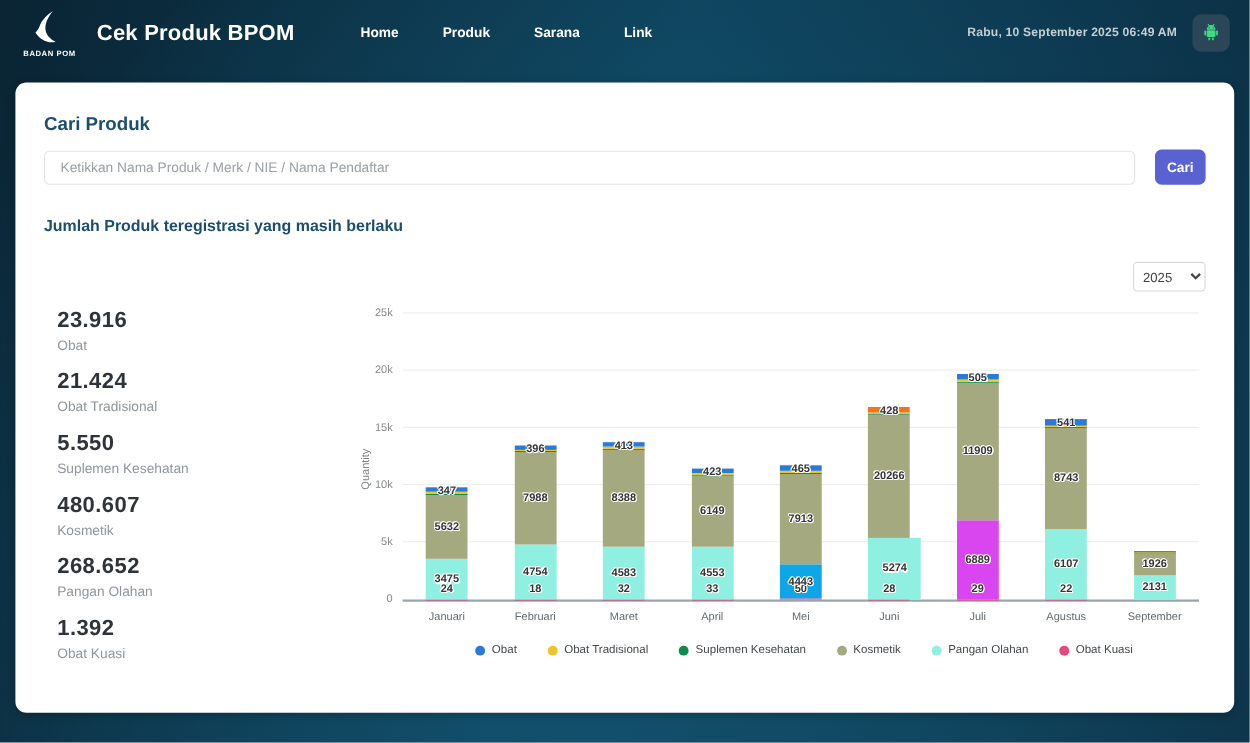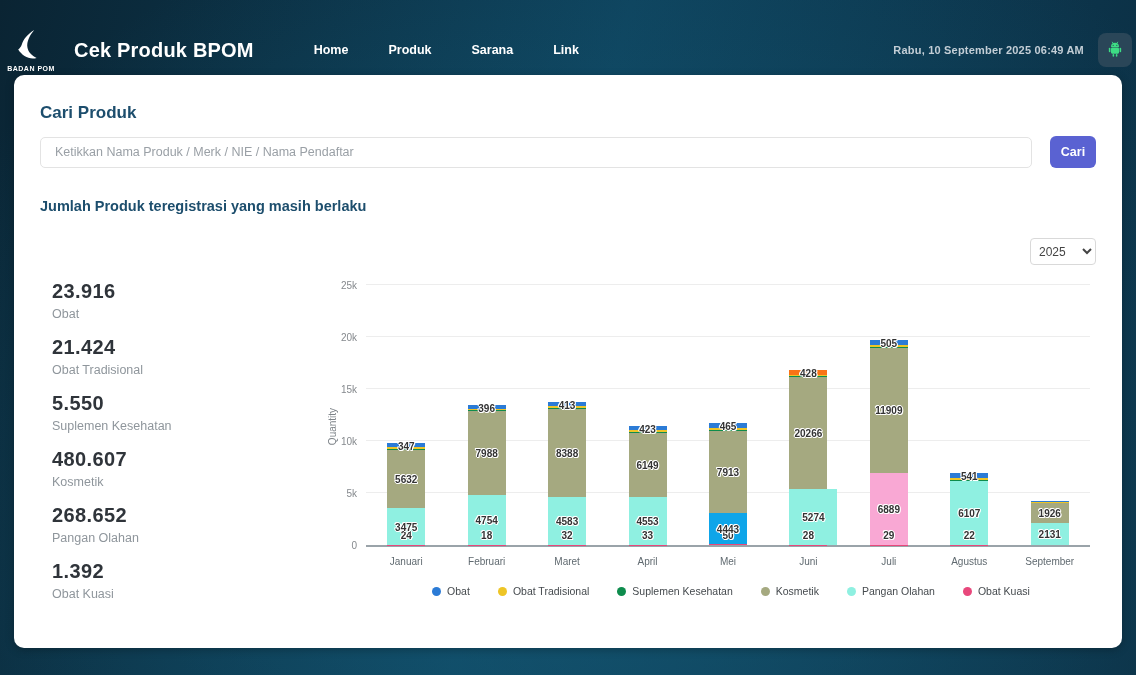--- a/index.html
+++ b/index.html
@@ -6,21 +6,21 @@
   html,body { width:1136px; height:675px; overflow:hidden; }
   body {
     font-family: "Liberation Sans", sans-serif;
     background:
       radial-gradient(95% 130% at 55% 75%, rgba(22,98,128,.60), rgba(0,0,0,0) 72%),
       linear-gradient(105deg, #0a2433 0%, #0e425c 48%, #0b2c40 100%);
     position: relative;
   }
 
   
-  .header { height:60px; display:flex; align-items:center; padding:0 4px; color:#fff;margin-top:20px; }
+  .header { height:60px; display:flex; align-items:center; padding:0 18px; color:#fff; }
   .logo-wrap { display:flex; flex-direction:column; align-items:center; margin-right:16px; width:54px; }
   .logo-text { font-size:7px; font-weight:bold; letter-spacing:.5px; margin-top:1px; }
   .brand { font-size:20px; font-weight:bold; letter-spacing:.2px; }
   .nav { display:flex; gap:40px; margin-left:60px; }
   .nav a { color:#fff; text-decoration:none; font-size:12.5px; font-weight:600; cursor:pointer; }
   .header-right { margin-left:auto; display:flex; align-items:center; gap:14px; }
   .datetime { font-size:11px; color:#c3ced6; font-weight:600; letter-spacing:.2px; }
   .android-btn { width:34px; height:34px; border-radius:8px; background:#2a4658; border:none;
                  display:flex; align-items:center; justify-content:center; cursor:pointer; }
 
@@ -272,40 +272,43 @@
                 <div class="seg" style="height: 4.48544px; background: #f97316;">
                   <span class="seg-label" style="transform: translateX(-50%); top: -2px;">428</span>
                 </div>
               </div>
             </div>
             <div class="col">
               <div class="bar">
                 <div class="seg" style="height: 0.30392px; background: rgb(232, 72, 124);">
                   <span class="seg-label" style="transform: translateX(-50%); bottom: 4px;">29</span>
                 </div>
-                <div class="seg" style="height: 72.1967px; background: #f9a8d4;">
+                <div class="seg" style="height: 72.1967px; background: #d946ef;">
                   <span class="seg-label" style="top: 50%; transform: translate(-50%, -50%);">6889</span>
                 </div>
                 <div class="seg" style="height: 124.806px; background: rgb(165, 169, 128);">
                   <span class="seg-label" style="top: 50%; transform: translate(-50%, -50%);">11909</span>
                 </div>
                 <div class="seg" style="height: 0.8384px; background: rgb(14, 140, 77);"></div>
                 <div class="seg" style="height: 1.572px; background: rgb(238, 197, 38);"></div>
                 <div class="seg" style="height: 5.2924px; background: rgb(43, 123, 214);">
                   <span class="seg-label" style="transform: translateX(-50%); top: -2px;">505</span>
                 </div>
               </div>
             </div>
             <div class="col">
               <div class="bar">
                 <div class="seg" style="height: 0.23056px; background: rgb(232, 72, 124);">
                   <span class="seg-label" style="transform: translateX(-50%); bottom: 4px;">22</span>
                 </div>
                 <div class="seg" style="height: 64.0014px; background: rgb(143, 240, 225);">
                   <span class="seg-label" style="top: 50%; transform: translate(-50%, -50%);">6107</span>
+                </div>
+                <div class="seg" style="height: 91.6266px; background: rgb(165, 169, 128);">
+                  <span class="seg-label" style="top: 50%; transform: translate(-50%, -50%);">8743</span>
                 </div>
                 <div class="seg" style="height: 0.8384px; background: rgb(14, 140, 77);"></div>
                 <div class="seg" style="height: 1.572px; background: rgb(238, 197, 38);"></div>
                 <div class="seg" style="height: 5.66968px; background: rgb(43, 123, 214);">
                   <span class="seg-label" style="transform: translateX(-50%); top: -2px;">541</span>
                 </div>
               </div>
             </div>
             <div class="col">
               <div class="bar">

